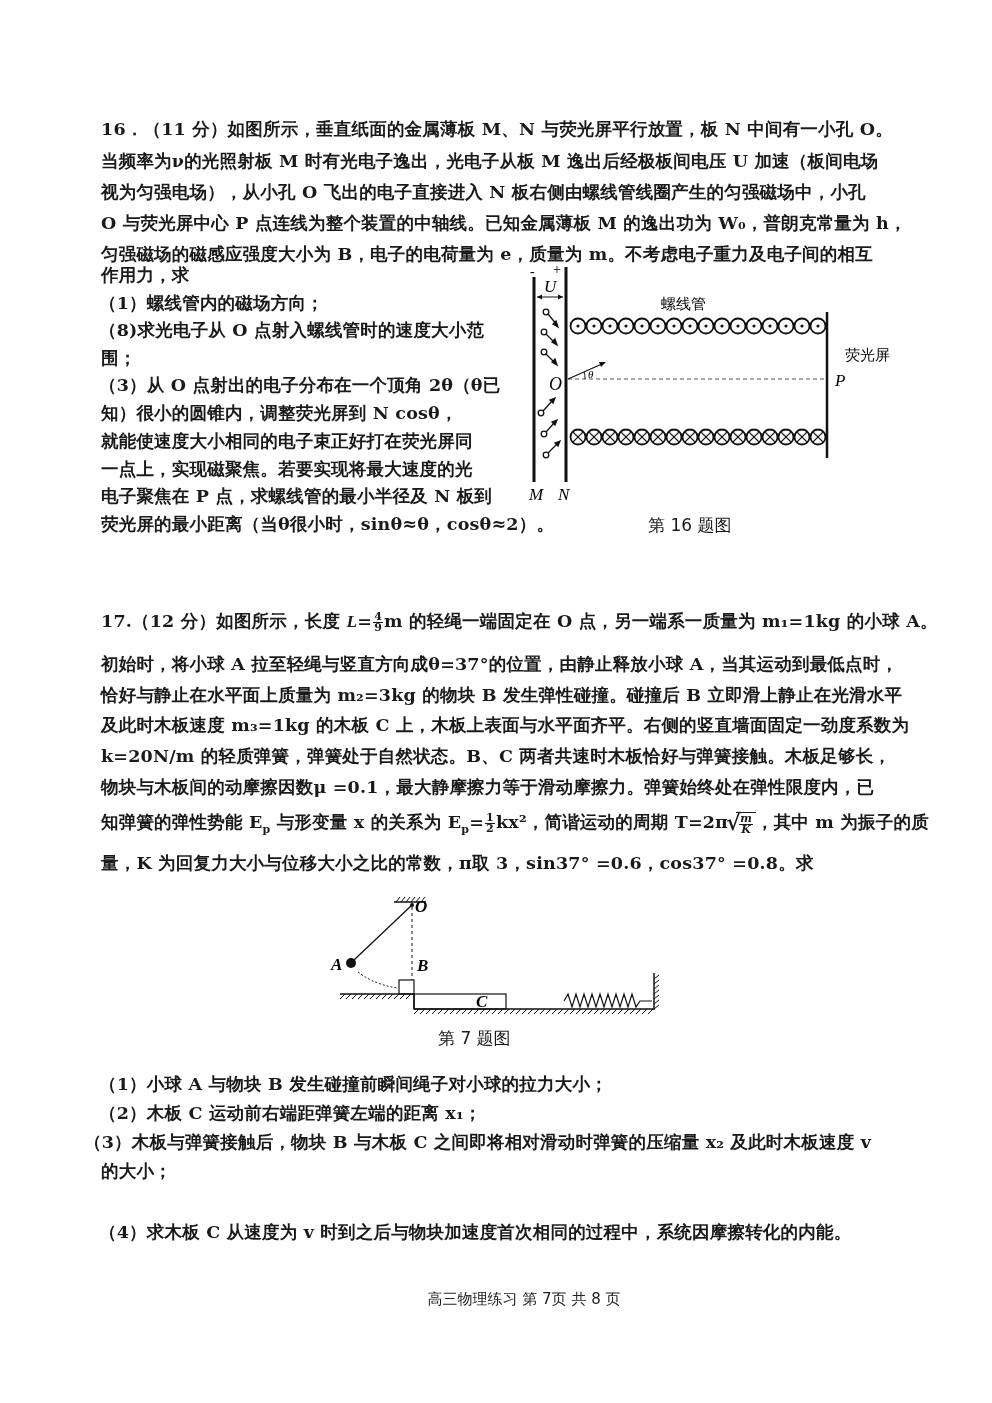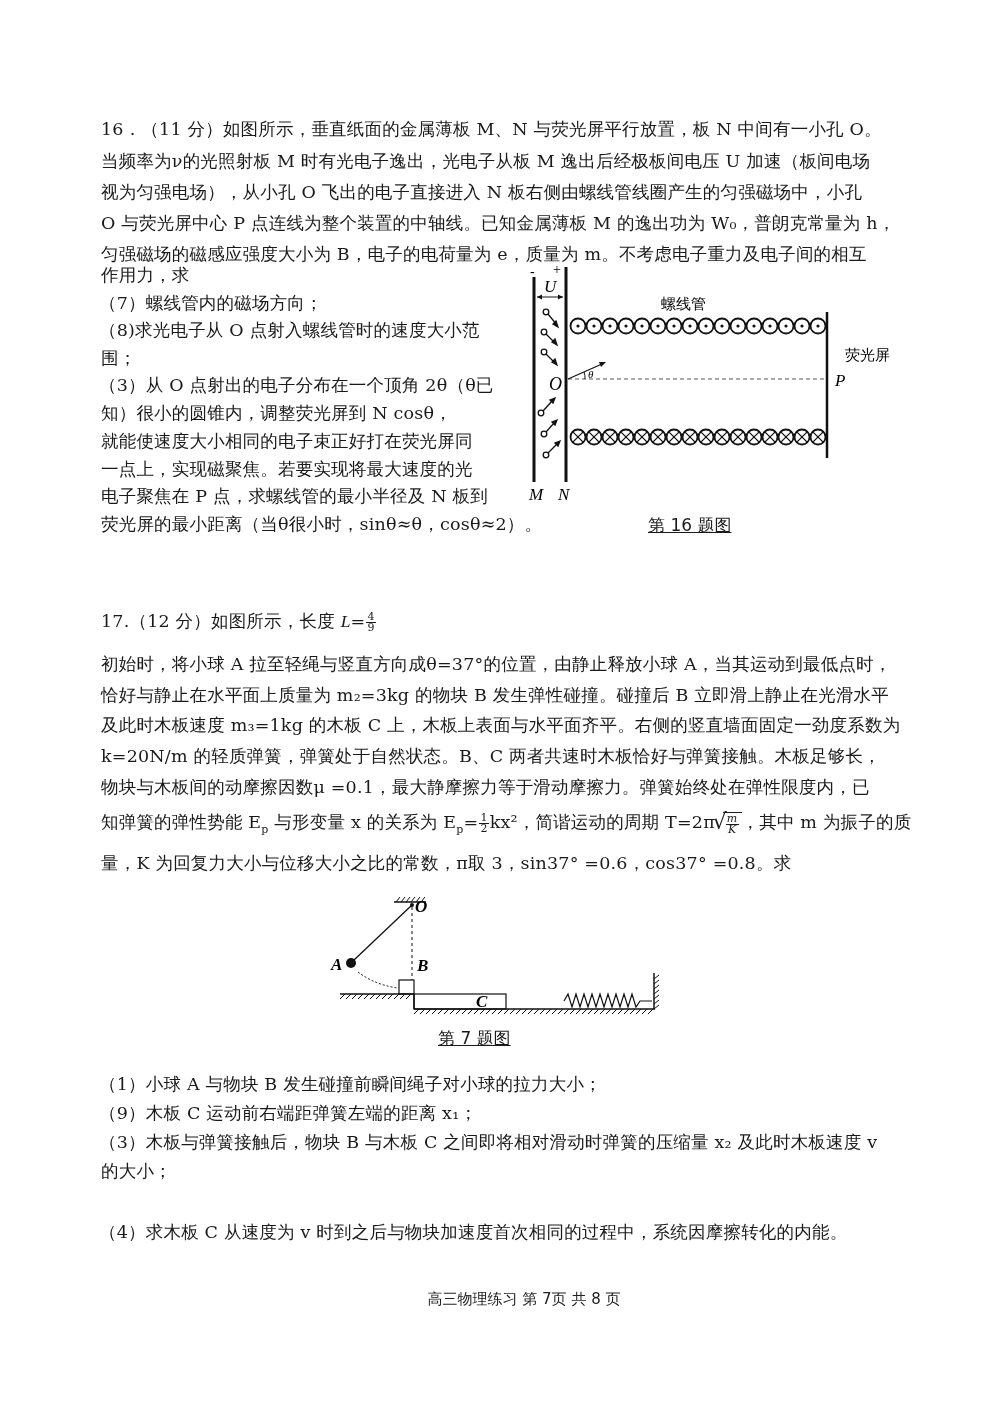--- a/index.html
+++ b/index.html
@@ -3,45 +3,45 @@
 <meta charset="utf-8">
 <style>
   html, body { margin: 0; padding: 0; background: #ffffff; }
   body {
     width: 992px; height: 1403px; position: relative; overflow: hidden;
     font-family: "DejaVu Serif", "Liberation Serif", serif;
     color: #1a1a1a;
   }
   .line {
     position: absolute; left: 101px; font-size: 17.5px; line-height: 24px;
-    white-space: nowrap; letter-spacing: 0.2px;
+    white-space: nowrap; letter-spacing: 0.2px; font-weight: bold;
   }
   i.v { font-style: italic; font-family: "Liberation Serif", serif; }
   .frac { display: inline-block; vertical-align: middle; text-align: center; font-size: 11px; line-height: 10px; margin: 0 1px; }
   .frac span { display: block; }
   .frac .num { border-bottom: 1px solid #1a1a1a; padding: 0 1px; }
   .sqrt { display: inline-block; vertical-align: middle; border-top: 1px solid #1a1a1a; font-size: 11px; line-height: 10px; padding: 1px 2px 0 2px; position: relative; margin-left: 8px; }
   .sqrt:before { content: "√"; position: absolute; left: -10px; top: -4px; font-size: 22px; line-height: 26px; }
   .sqrt .frac { font-size: 11px; }
-  .caption { position: absolute; font-size: 17px; font-family: "DejaVu Sans", sans-serif; text-decoration: underline; }
+  .caption { position: absolute; font-size: 17px; font-family: "DejaVu Sans", sans-serif; }
   .footer { position: absolute; left: 0; width: 992px; top: 1290px; text-align: center; font-size: 15px; font-family: "DejaVu Sans", sans-serif; color: #222; padding-left: 28px; }
   svg text { font-family: "Liberation Serif", serif; }
   .watermark { position: absolute; left: 300px; top: 1097px; font-size: 9px; color: #e9b9b9; font-family: "DejaVu Sans", sans-serif; }
 </style>
 </head>
 <body>
 
 <div>
   <div class="line" style="top:117px">16．（11 分）如图所示，垂直纸面的金属薄板 M、N 与荧光屏平行放置，板 N 中间有一小孔 O。</div>
   <div class="line" style="top:149px">当频率为ν的光照射板 M 时有光电子逸出，光电子从板 M 逸出后经极板间电压 U 加速（板间电场</div>
   <div class="line" style="top:180px">视为匀强电场），从小孔 O 飞出的电子直接进入 N 板右侧由螺线管线圈产生的匀强磁场中，小孔</div>
   <div class="line" style="top:211px">O 与荧光屏中心 P 点连线为整个装置的中轴线。已知金属薄板 M 的逸出功为 W₀，普朗克常量为 h，</div>
   <div class="line" style="top:242px">匀强磁场的磁感应强度大小为 B，电子的电荷量为 e，质量为 m。不考虑电子重力及电子间的相互</div>
   <div class="line" style="top:263px">作用力，求</div>
-  <div class="line" style="top:291px;left:99px">（7）螺线管内的磁场方向；</div>
+  <div class="line" style="top:291px;left:99px">（1）螺线管内的磁场方向；</div>
   <div class="line" style="top:318px;left:99px">（8)求光电子从 O 点射入螺线管时的速度大小范</div>
   <div class="line" style="top:346px;left:101px">围；</div>
   <div class="line" style="top:373px;left:99px">（3）从 O 点射出的电子分布在一个顶角 2θ（θ已</div>
   <div class="line" style="top:401px;left:101px">知）很小的圆锥内，调整荧光屏到 N cosθ，</div>
   <div class="line" style="top:429px;left:101px">就能使速度大小相同的电子束正好打在荧光屏同</div>
   <div class="line" style="top:457px;left:101px">一点上，实现磁聚焦。若要实现将最大速度的光</div>
   <div class="line" style="top:484px;left:101px">电子聚焦在 P 点，求螺线管的最小半径及 N 板到</div>
   <div class="line" style="top:512px;left:101px">荧光屏的最小距离（当θ很小时，sinθ≈θ，cosθ≈2）。</div>
 </div>
 
@@ -176,21 +176,21 @@
       <line x1="293.1" y1="170.1" x2="302.9" y2="179.9" stroke="#111" stroke-width="1.3"></line>
       <line x1="293.1" y1="179.9" x2="302.9" y2="170.1" stroke="#111" stroke-width="1.3"></line>
     </g>
   <text x="9" y="238" font-size="17" font-style="italic">M</text>
   <text x="38" y="238" font-size="17" font-style="italic">N</text>
 </svg>
 <div class="caption" style="left:648px;top:514px">第 16 题图</div>
 
 <div>
   <div class="line" style="top:609px">
-    <span>17.（12 分）如图所示，长度 </span><i class="v">L</i><span>=</span><span class="frac"><span class="num">4</span><span>9</span></span>
+    <span>17.（12 分）如图所示，长度 </span><i class="v">L</i><span>=</span><span class="frac"><span class="num">4</span><span>9</span></span><span>m 的轻绳一端固定在 O 点，另一端系一质量为 m₁=1kg 的小球 A。</span>
   </div>
   <div class="line" style="top:652px">初始时，将小球 A 拉至轻绳与竖直方向成θ=37°的位置，由静止释放小球 A，当其运动到最低点时，</div>
   <div class="line" style="top:683px">恰好与静止在水平面上质量为 m₂=3kg 的物块 B 发生弹性碰撞。碰撞后 B 立即滑上静止在光滑水平</div>
   <div class="line" style="top:713px">及此时木板速度 m₃=1kg 的木板 C 上，木板上表面与水平面齐平。右侧的竖直墙面固定一劲度系数为</div>
   <div class="line" style="top:744px">k=20N/m 的轻质弹簧，弹簧处于自然状态。B、C 两者共速时木板恰好与弹簧接触。木板足够长，</div>
   <div class="line" style="top:775px">物块与木板间的动摩擦因数μ =0.1，最大静摩擦力等于滑动摩擦力。弹簧始终处在弹性限度内，已</div>
   <div class="line" style="top:810px">
     <span>知弹簧的弹性势能 E</span><sub style="font-size:11px">p</sub><span> 与形变量 x 的关系为 E</span><sub style="font-size:11px">p</sub><span>=</span><span class="frac"><span class="num">1</span><span>2</span></span><span>kx²，简谐运动的周期 T=2π</span><span class="sqrt"><span class="frac"><span class="num" style="font-style:italic">m</span><span style="font-style:italic">K</span></span></span><span>，其中 m 为振子的质</span>
   </div>
   <div class="line" style="top:851px">量，K 为回复力大小与位移大小之比的常数，π取 3，sin37° =0.6，cos37° =0.8。求</div>
@@ -297,19 +297,19 @@
     </g>
 
   <polyline points="234,116 238,109 242,122 246,109 250,122 254,109 258,122 262,109 266,122 270,109 274,122 278,109 282,122 286,109 290,122 294,109 298,122 302,109 306,122 310,116 322,116" fill="none" stroke="#111" stroke-width="1.2"></polyline>
 </svg>
 <div class="caption" style="left:438px;top:1027px">第 7 题图</div>
 
 <div class="watermark"></div>
 
 <div>
   <div class="line" style="top:1072px;left:99px">（1）小球 A 与物块 B 发生碰撞前瞬间绳子对小球的拉力大小；</div>
-  <div class="line" style="top:1101px;left:99px">（9）木板 C 运动前右端距弹簧左端的距离 x₁；</div>
-  <div class="line" style="top:1130px;left:99px">（3）木板与弹簧接触后，物块 B 与木板 C 之间即将相对滑动时弹簧的压缩量 x₂ 及此时木板速度 v</div>
+  <div class="line" style="top:1101px;left:99px">（2）木板 C 运动前右端距弹簧左端的距离 x₁；</div>
+  <div class="line" style="top:1130px;left:84px">（3）木板与弹簧接触后，物块 B 与木板 C 之间即将相对滑动时弹簧的压缩量 x₂ 及此时木板速度 v</div>
   <div class="line" style="top:1159px;left:101px">的大小；</div>
   <div class="line" style="top:1220px;left:99px">（4）求木板 C 从速度为 v 时到之后与物块加速度首次相同的过程中，系统因摩擦转化的内能。</div>
 </div>
 
 <div class="footer">高三物理练习  第 7页  共 8 页</div>
 
 </body></html>

